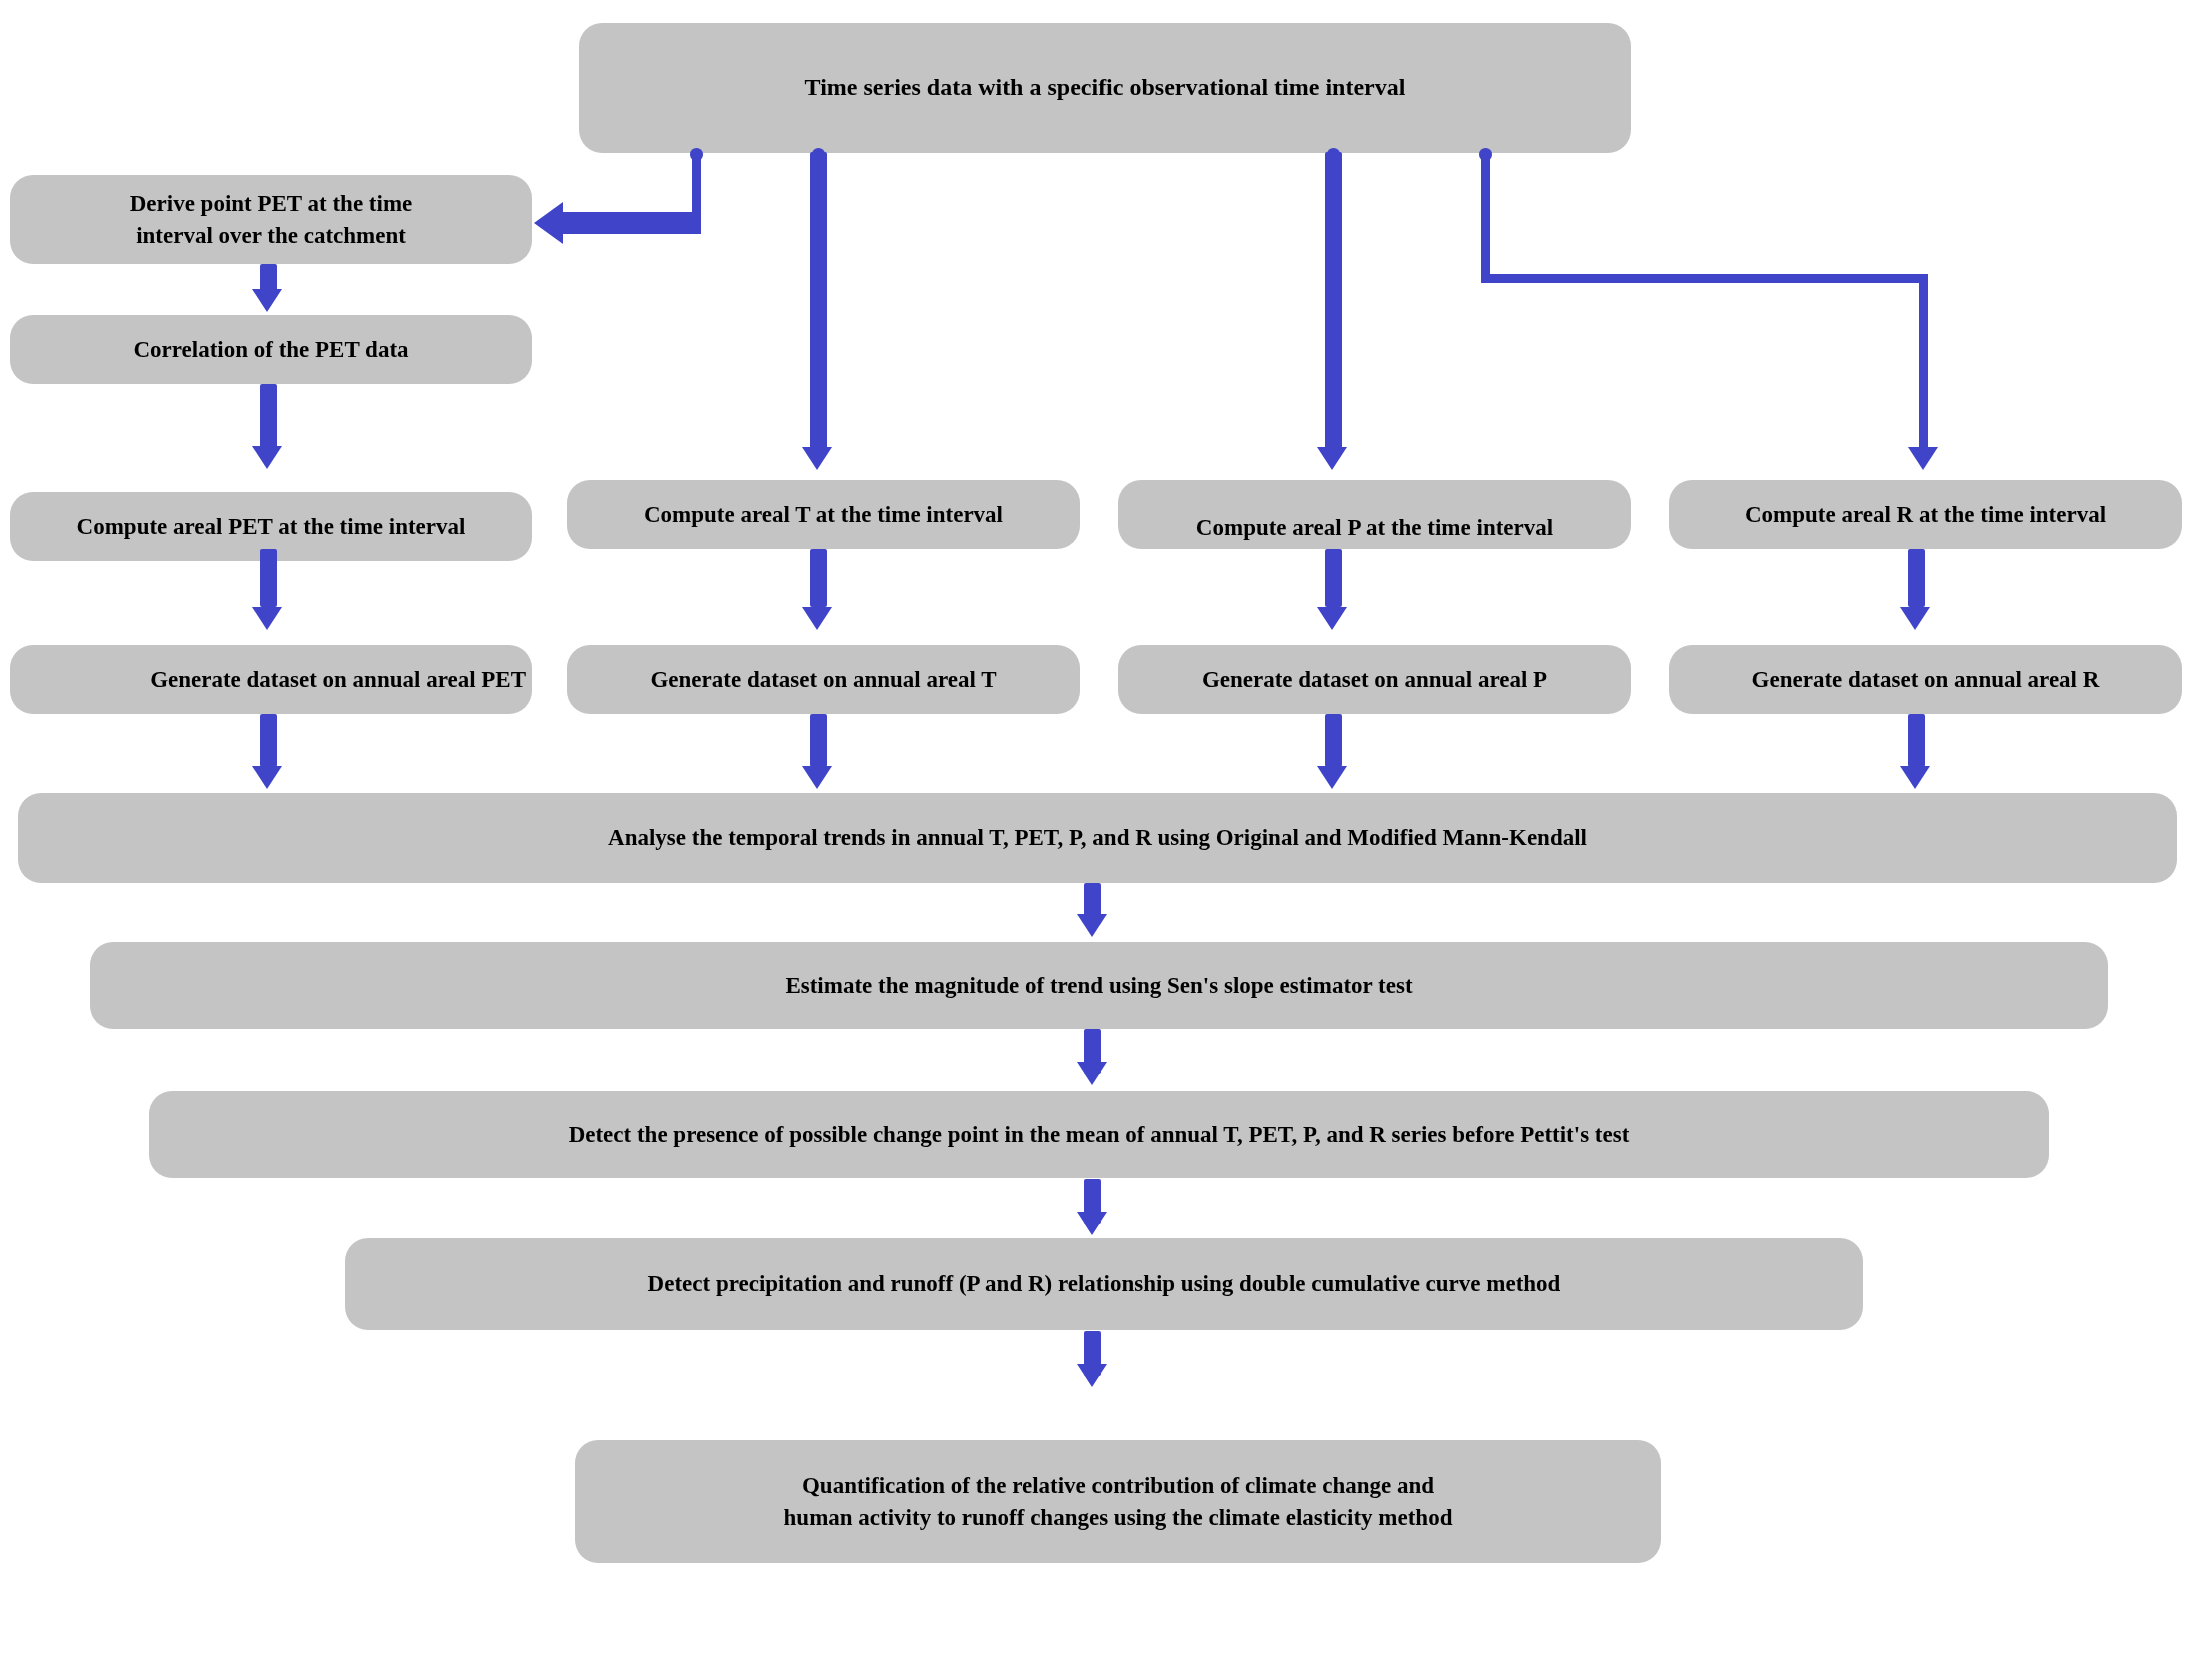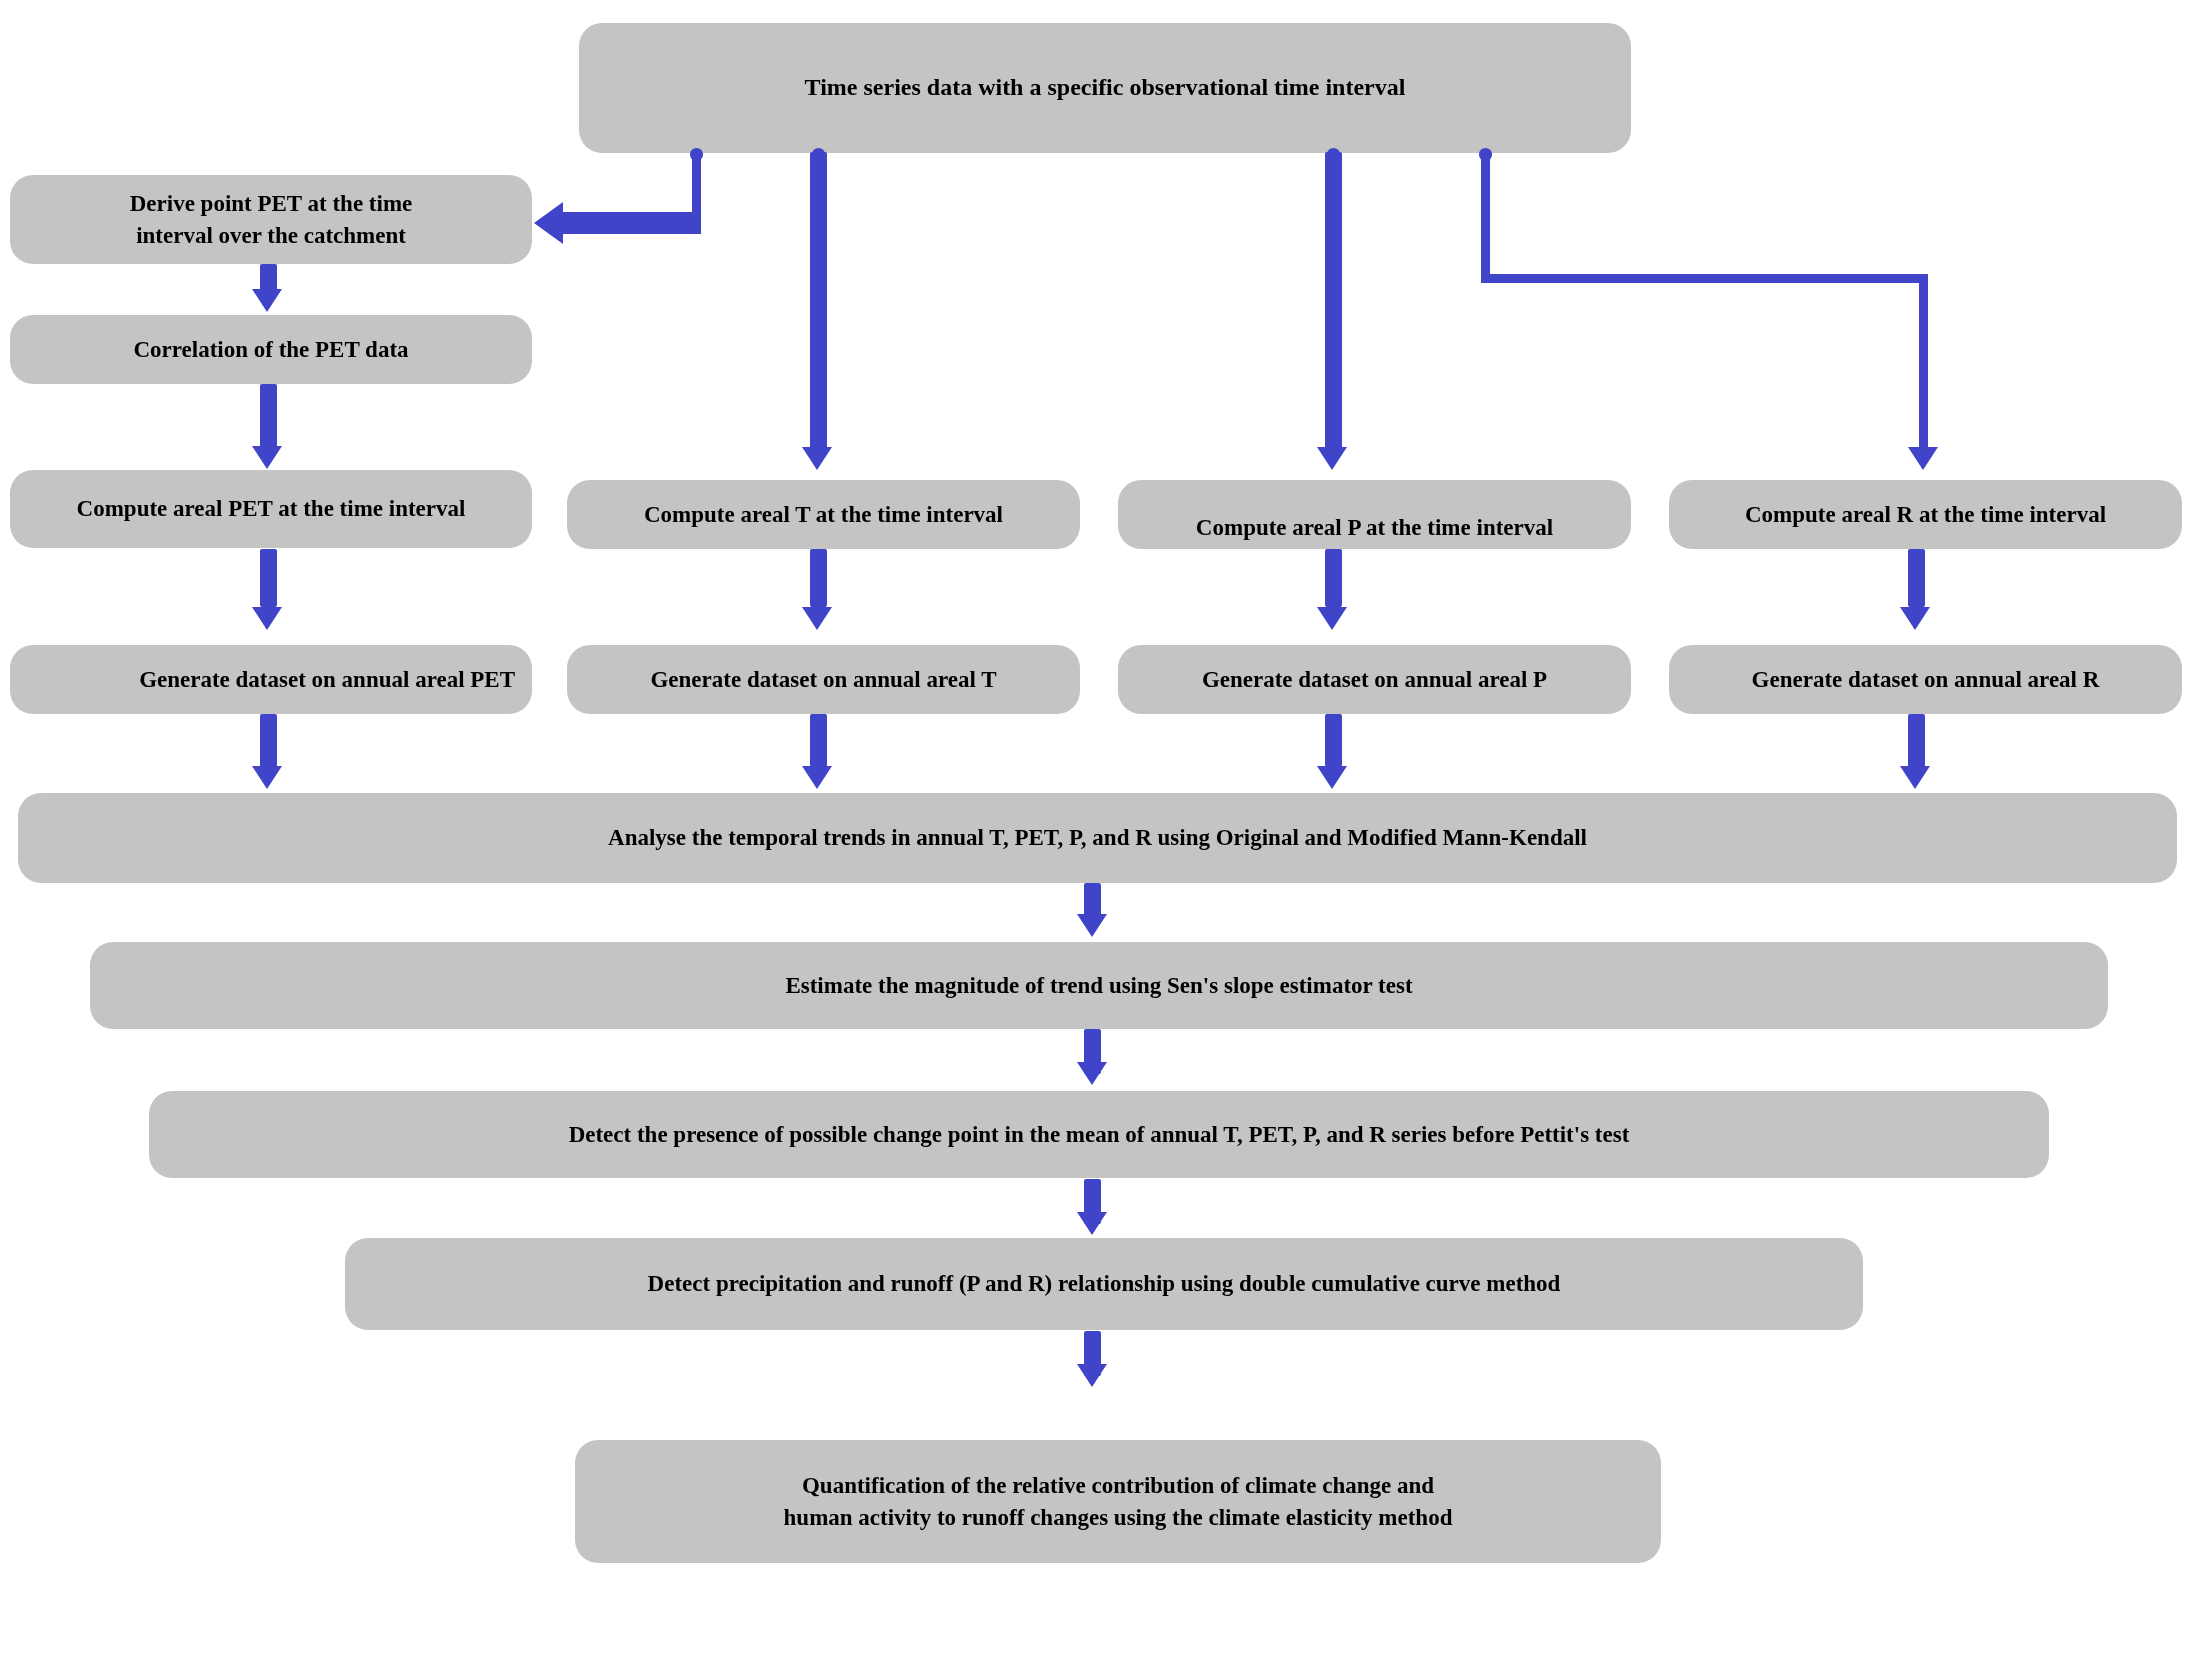--- a/index.html
+++ b/index.html
@@ -19,21 +19,21 @@
     background:#c4c4c4;
     border-radius:23px;
     display:flex;
     align-items:center;
     justify-content:center;
     text-align:center;
     box-sizing:border-box;
     color:#000000;
     font-weight:700;
     line-height:1.38;
-    padding:5px 17px;
+    padding:5px 6px;
   }
   .node .lbl{
     display:block;
     width:100%;
     white-space:pre-line;
   }
   
   .fs-lg{font-size:24px;}
   .fs-md{font-size:23px;}
   
@@ -107,21 +107,21 @@
   <div class="arrow-d" style="left:252px; top:289px;"></div>
 
   <div class="node fs-md" style="left:10px; top:315px; width:522px; height:69px;">
     <span class="lbl">Correlation of the PET data</span>
   </div>
 
   <div class="barb" style="left:260px; top:384px; height:33px;"></div>
   <div class="arrow-d" style="left:252px; top:446px;"></div>
   <div class="barb" style="left:260px; top:411px; height:38px;"></div>
 
-  <div class="node fs-md" style="left:10px; top:470px; width:522px; height:78px;">
+  <div class="node fs-md" style="left:10px; top:492px; width:522px; height:69px;">
     <span class="lbl">Compute areal PET at the time interval</span>
   </div>
 
   <div class="node fs-md" style="left:567px; top:480px; width:513px; height:69px;">
     <span class="lbl">Compute areal T at the time interval</span>
   </div>
 
   <div class="node fs-md" style="left:1118px; top:480px; width:513px; height:69px;align-items:flex-end;">
     <span class="lbl">Compute areal P at the time interval</span>
   </div>

